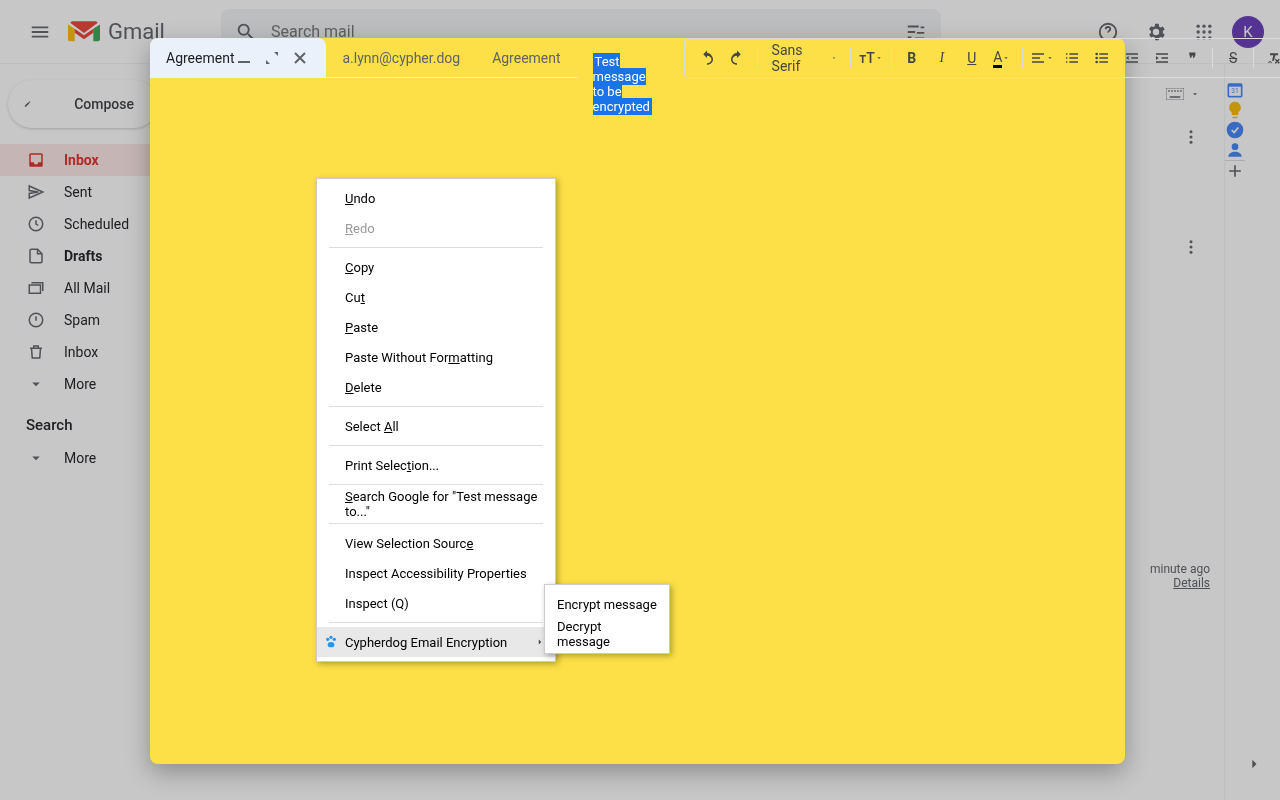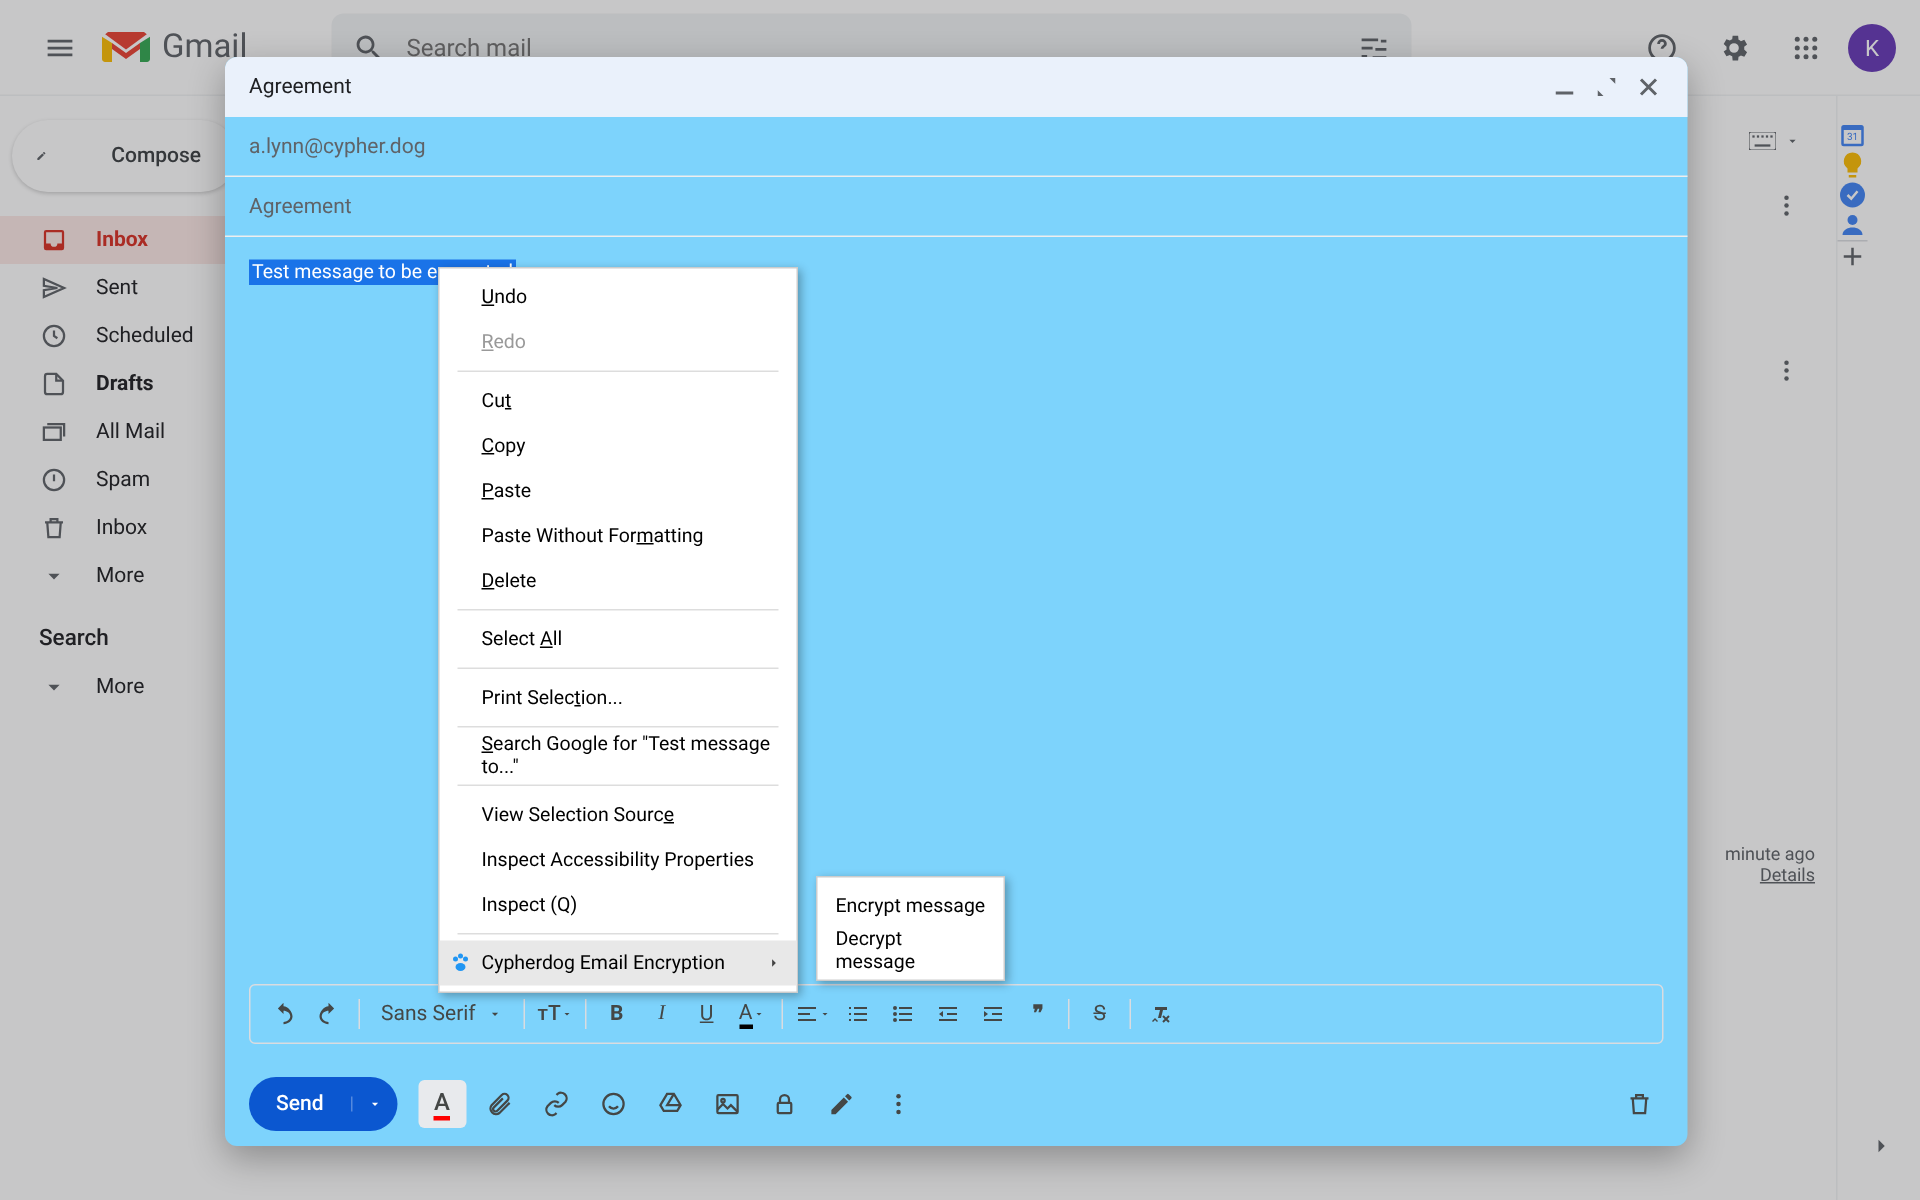--- a/index.html
+++ b/index.html
@@ -29,43 +29,43 @@
 .labels-header { padding: 16px 0 8px 26px; font-size: 15px; color: #202124; font-weight: 500; }
 
 .main { flex: 1; padding: 16px; }
 .rightbar { width: 56px; display: flex; flex-direction: column; align-items: flex-start; padding-top: 16px; border-left: 1px solid #f1f3f4; }
 .ricon { width: 20px; height: 20px; }
 
 
 .dim { position: absolute; inset: 0; background: rgba(32,33,36,0.25); }
 
 
-.compose-dialog { position: absolute; top: 38px; left: 150px; width: 975px; height: 726px; background: #7dd3fc; border-radius: 8px; box-shadow: 0 8px 24px rgba(0,0,0,0.3); display: flex; flex-direction: column; }
+.compose-dialog { position: absolute; top: 38px; left: 150px; width: 975px; height: 726px; background: #fde047; border-radius: 8px; box-shadow: 0 8px 24px rgba(0,0,0,0.3); display: flex; flex-direction: row; }
 .dialog-header { height: 40px; background: #eaf1fb; border-radius: 8px 8px 0 0; display: flex; align-items: center; padding: 0 16px; }
 .dialog-title { font-size: 14px; color: #202124; flex: 1; }
 .dialog-btns { display: flex; gap: 8px; }
 .dlg-btn { width: 20px; height: 20px; display: flex; align-items: center; justify-content: center; cursor: pointer; color: #5f6368; }
 .dialog-field { height: 40px; display: flex; align-items: center; padding: 0 16px; border-bottom: 1px solid #eee; font-size: 14px; color: #5f6368; }
 .dialog-body { flex: 1; padding: 16px; font-size: 13px; position: relative; }
 .selected-text { background: #1a73e8; color: #fff; padding: 1px 2px; }
 .format-toolbar { height: 40px; margin: 0 16px 12px; border: 1px solid #dadce0; border-radius: 4px; display: flex; align-items: center; padding: 0 8px; gap: 2px; }
 .ft-item { min-width: 28px; height: 28px; display: flex; align-items: center; justify-content: center; border-radius: 4px; cursor: pointer; color: #444746; font-size: 14px; }
 .ft-sep { width: 1px; height: 20px; background: #dadce0; margin: 0 4px; }
-.ft-font { padding: 0 8px; font-size: 14px; color: #444746; display: flex; align-items: center; gap: 8px; }
+.ft-font { padding: 0 8px; font-size: 14px; color: #444746; display: flex; align-items: center; gap: 22px; }
 .send-row { height: 56px; display: flex; align-items: center; padding: 0 16px; }
 .send-btn { height: 36px; background: #0b57d0; color: #fff; border-radius: 18px; display: flex; align-items: center; cursor: pointer; }
 .send-main { padding: 0 18px; font-size: 14px; font-weight: 500; }
 .send-drop { padding: 0 10px; border-left: 1px solid rgba(255,255,255,0.3); }
 .send-icons { display: flex; margin-left: 14px; gap: 6px; }
 .sicon { width: 32px; height: 32px; display: flex; align-items: center; justify-content: center; border-radius: 4px; color: #444746; cursor: pointer; }
 .sicon.active { background: #e8eaed; }
 .trash-btn { margin-left: auto; }
 
 
-.context-menu { position: absolute; top: 178px; left: 292px; width: 240px; background: #fff; border: 1px solid #ccc; box-shadow: 2px 2px 6px rgba(0,0,0,0.3); padding: 4px 0; font-family: -apple-system, 'Segoe UI', sans-serif; font-size: 13px; }
+.context-menu { position: absolute; top: 178px; left: 316px; width: 240px; background: #fff; border: 1px solid #ccc; box-shadow: 2px 2px 6px rgba(0,0,0,0.3); padding: 4px 0; font-family: -apple-system, 'Segoe UI', sans-serif; font-size: 13px; }
 .ctx-item { height: 30px; display: flex; align-items: center; padding: 0 12px 0 28px; cursor: pointer; position: relative; }
 .ctx-item.disabled { color: #999; }
 .ctx-item.highlighted { background: #e8e8e8; }
 .ctx-sep { height: 1px; background: #ddd; margin: 4px 12px; }
 .ctx-item .arrow { position: absolute; right: 10px; }
 .ctx-item .icon-slot { position: absolute; left: 6px; }
 .ctx-underline { text-decoration: underline; }
 
 
 .submenu { position: absolute; top: 584px; left: 544px; width: 126px; background: #fff; border: 1px solid #ccc; box-shadow: 2px 2px 6px rgba(0,0,0,0.3); padding: 4px 0; font-family: -apple-system, 'Segoe UI', sans-serif; font-size: 13px; }
@@ -476,24 +476,24 @@
 
 <div class="context-menu" id="ctx-menu">
     <div class="ctx-item">
       <span><span class="ctx-underline">U</span>ndo</span>
     </div>
     <div class="ctx-item disabled">
       <span><span class="ctx-underline">R</span>edo</span>
     </div>
     <div class="ctx-sep"></div>
     <div class="ctx-item">
+      <span><span class="ctx-underline">C</span>opy</span>
+    </div>
+    <div class="ctx-item">
       <span>Cu<span class="ctx-underline">t</span></span>
-    </div>
-    <div class="ctx-item">
-      <span><span class="ctx-underline">C</span>opy</span>
     </div>
     <div class="ctx-item">
       <span><span class="ctx-underline">P</span>aste</span>
     </div>
     <div class="ctx-item">
       <span>Paste Without For<span class="ctx-underline">m</span>atting</span>
     </div>
     <div class="ctx-item">
       <span><span class="ctx-underline">D</span>elete</span>
     </div>

